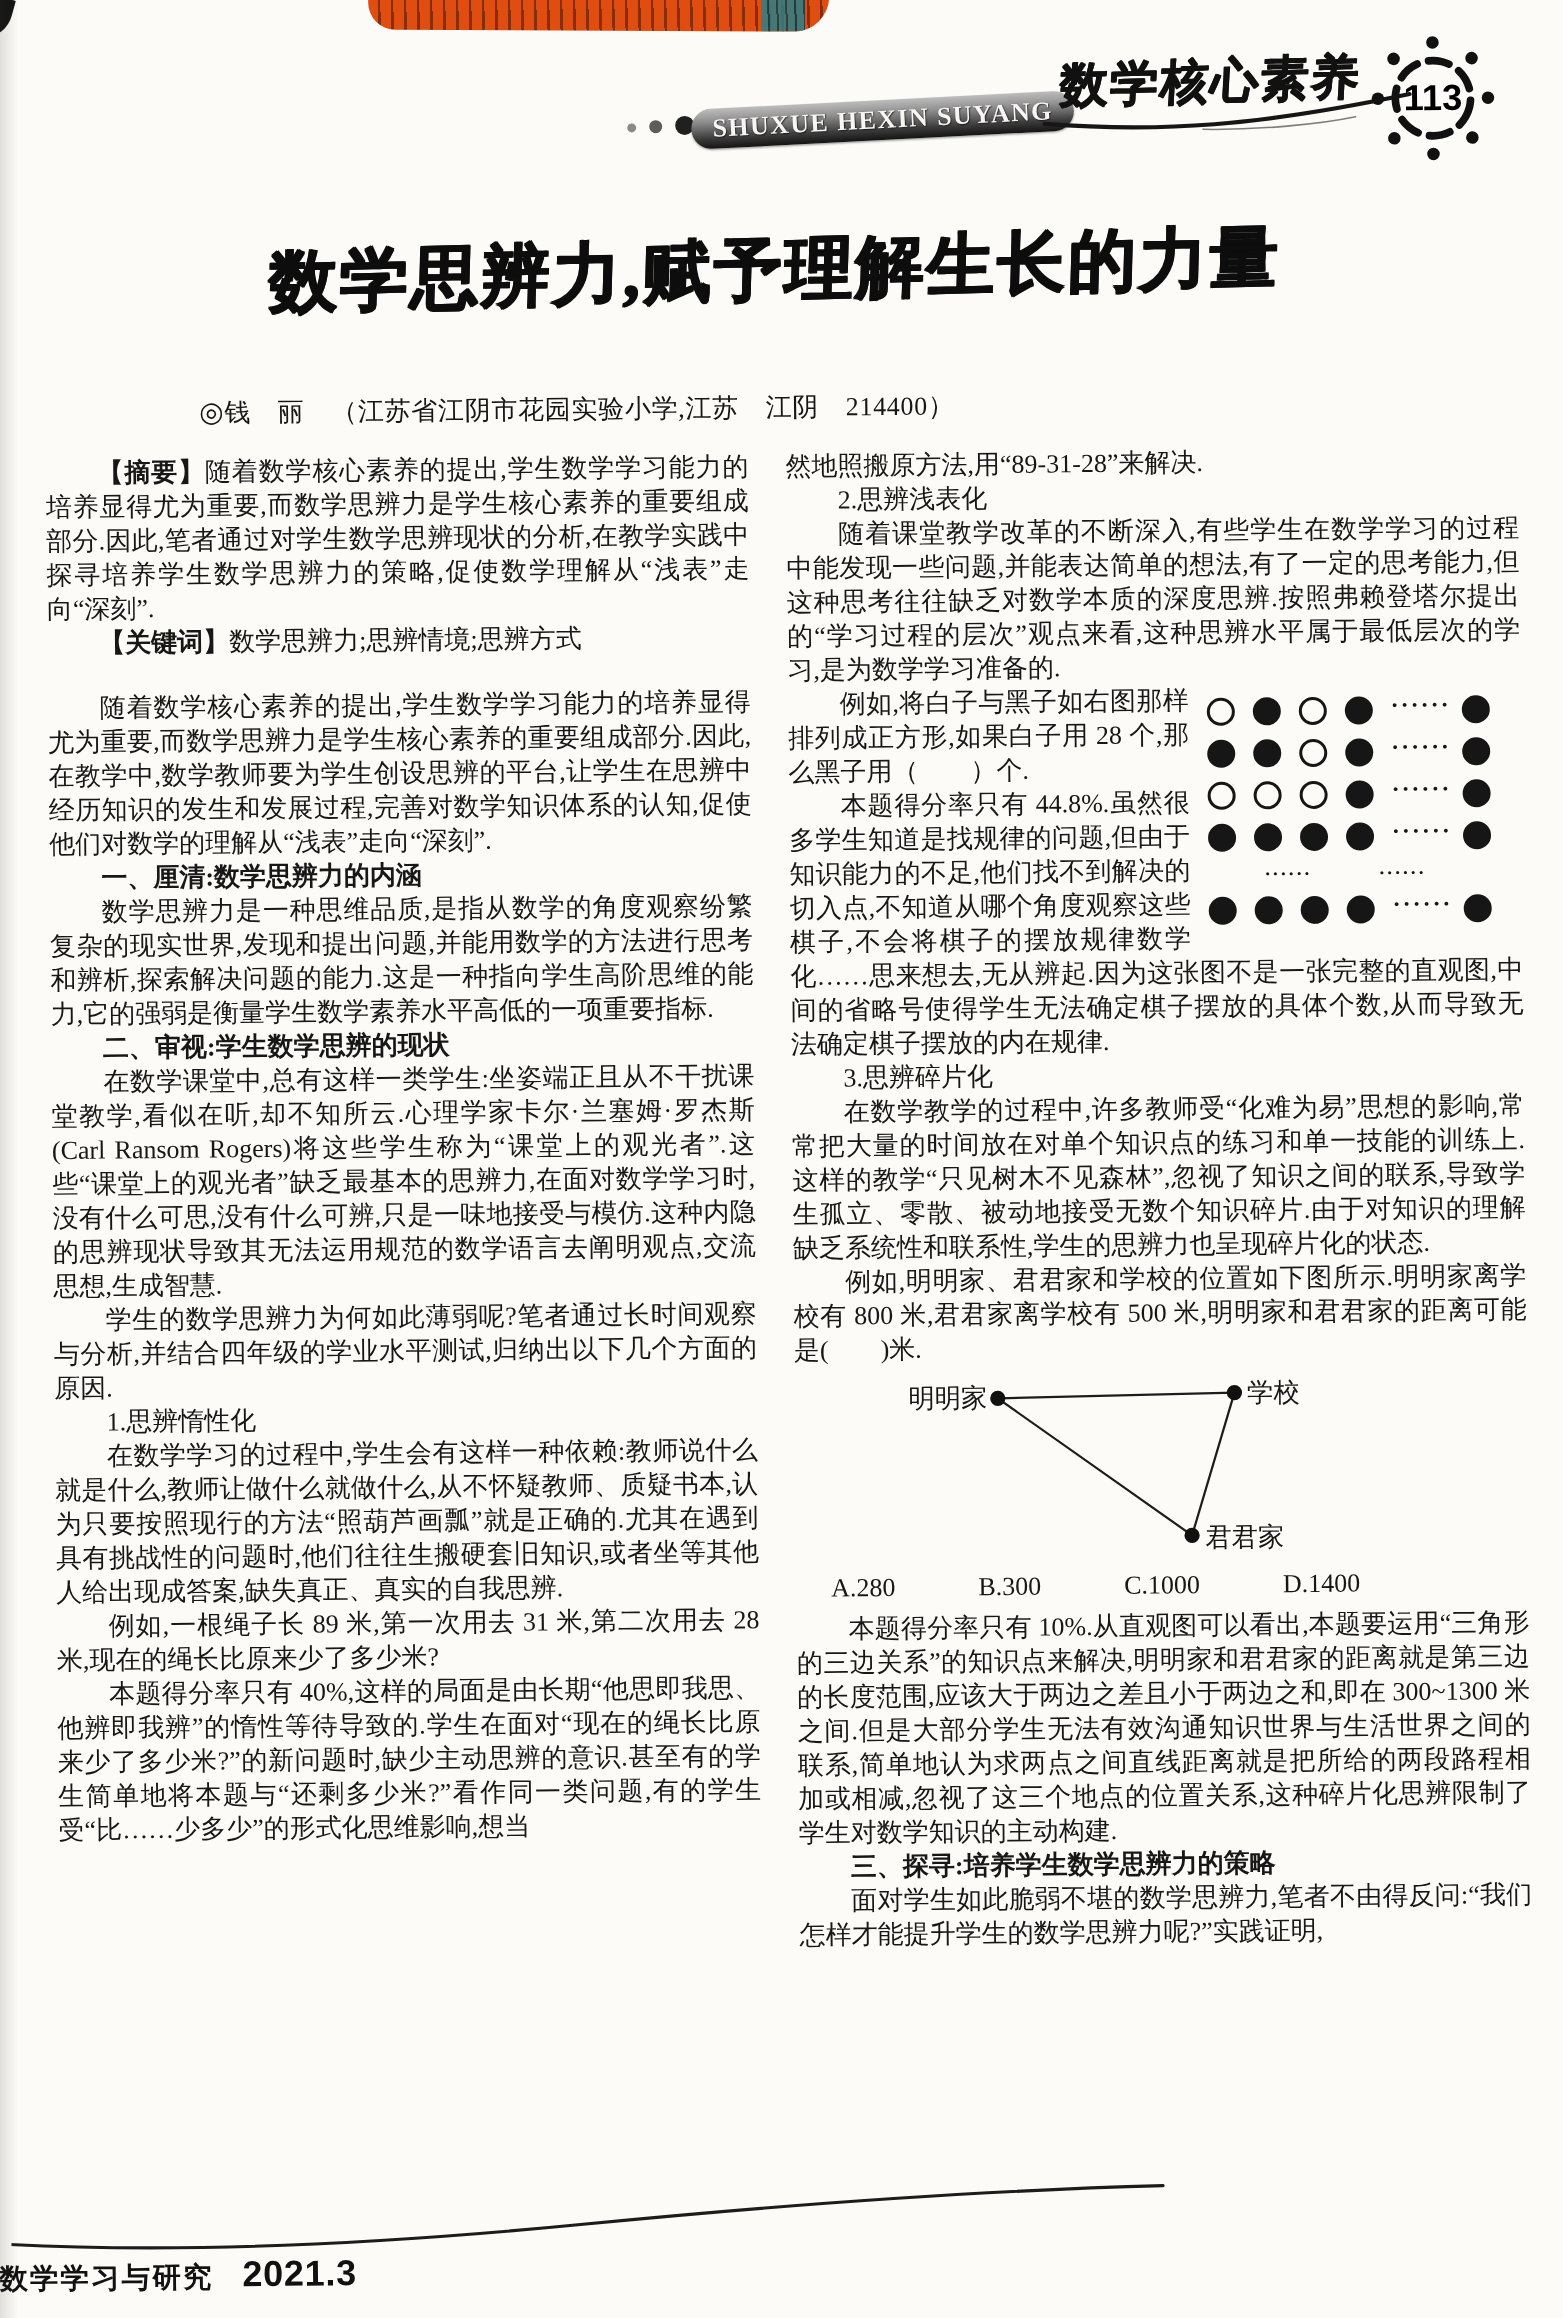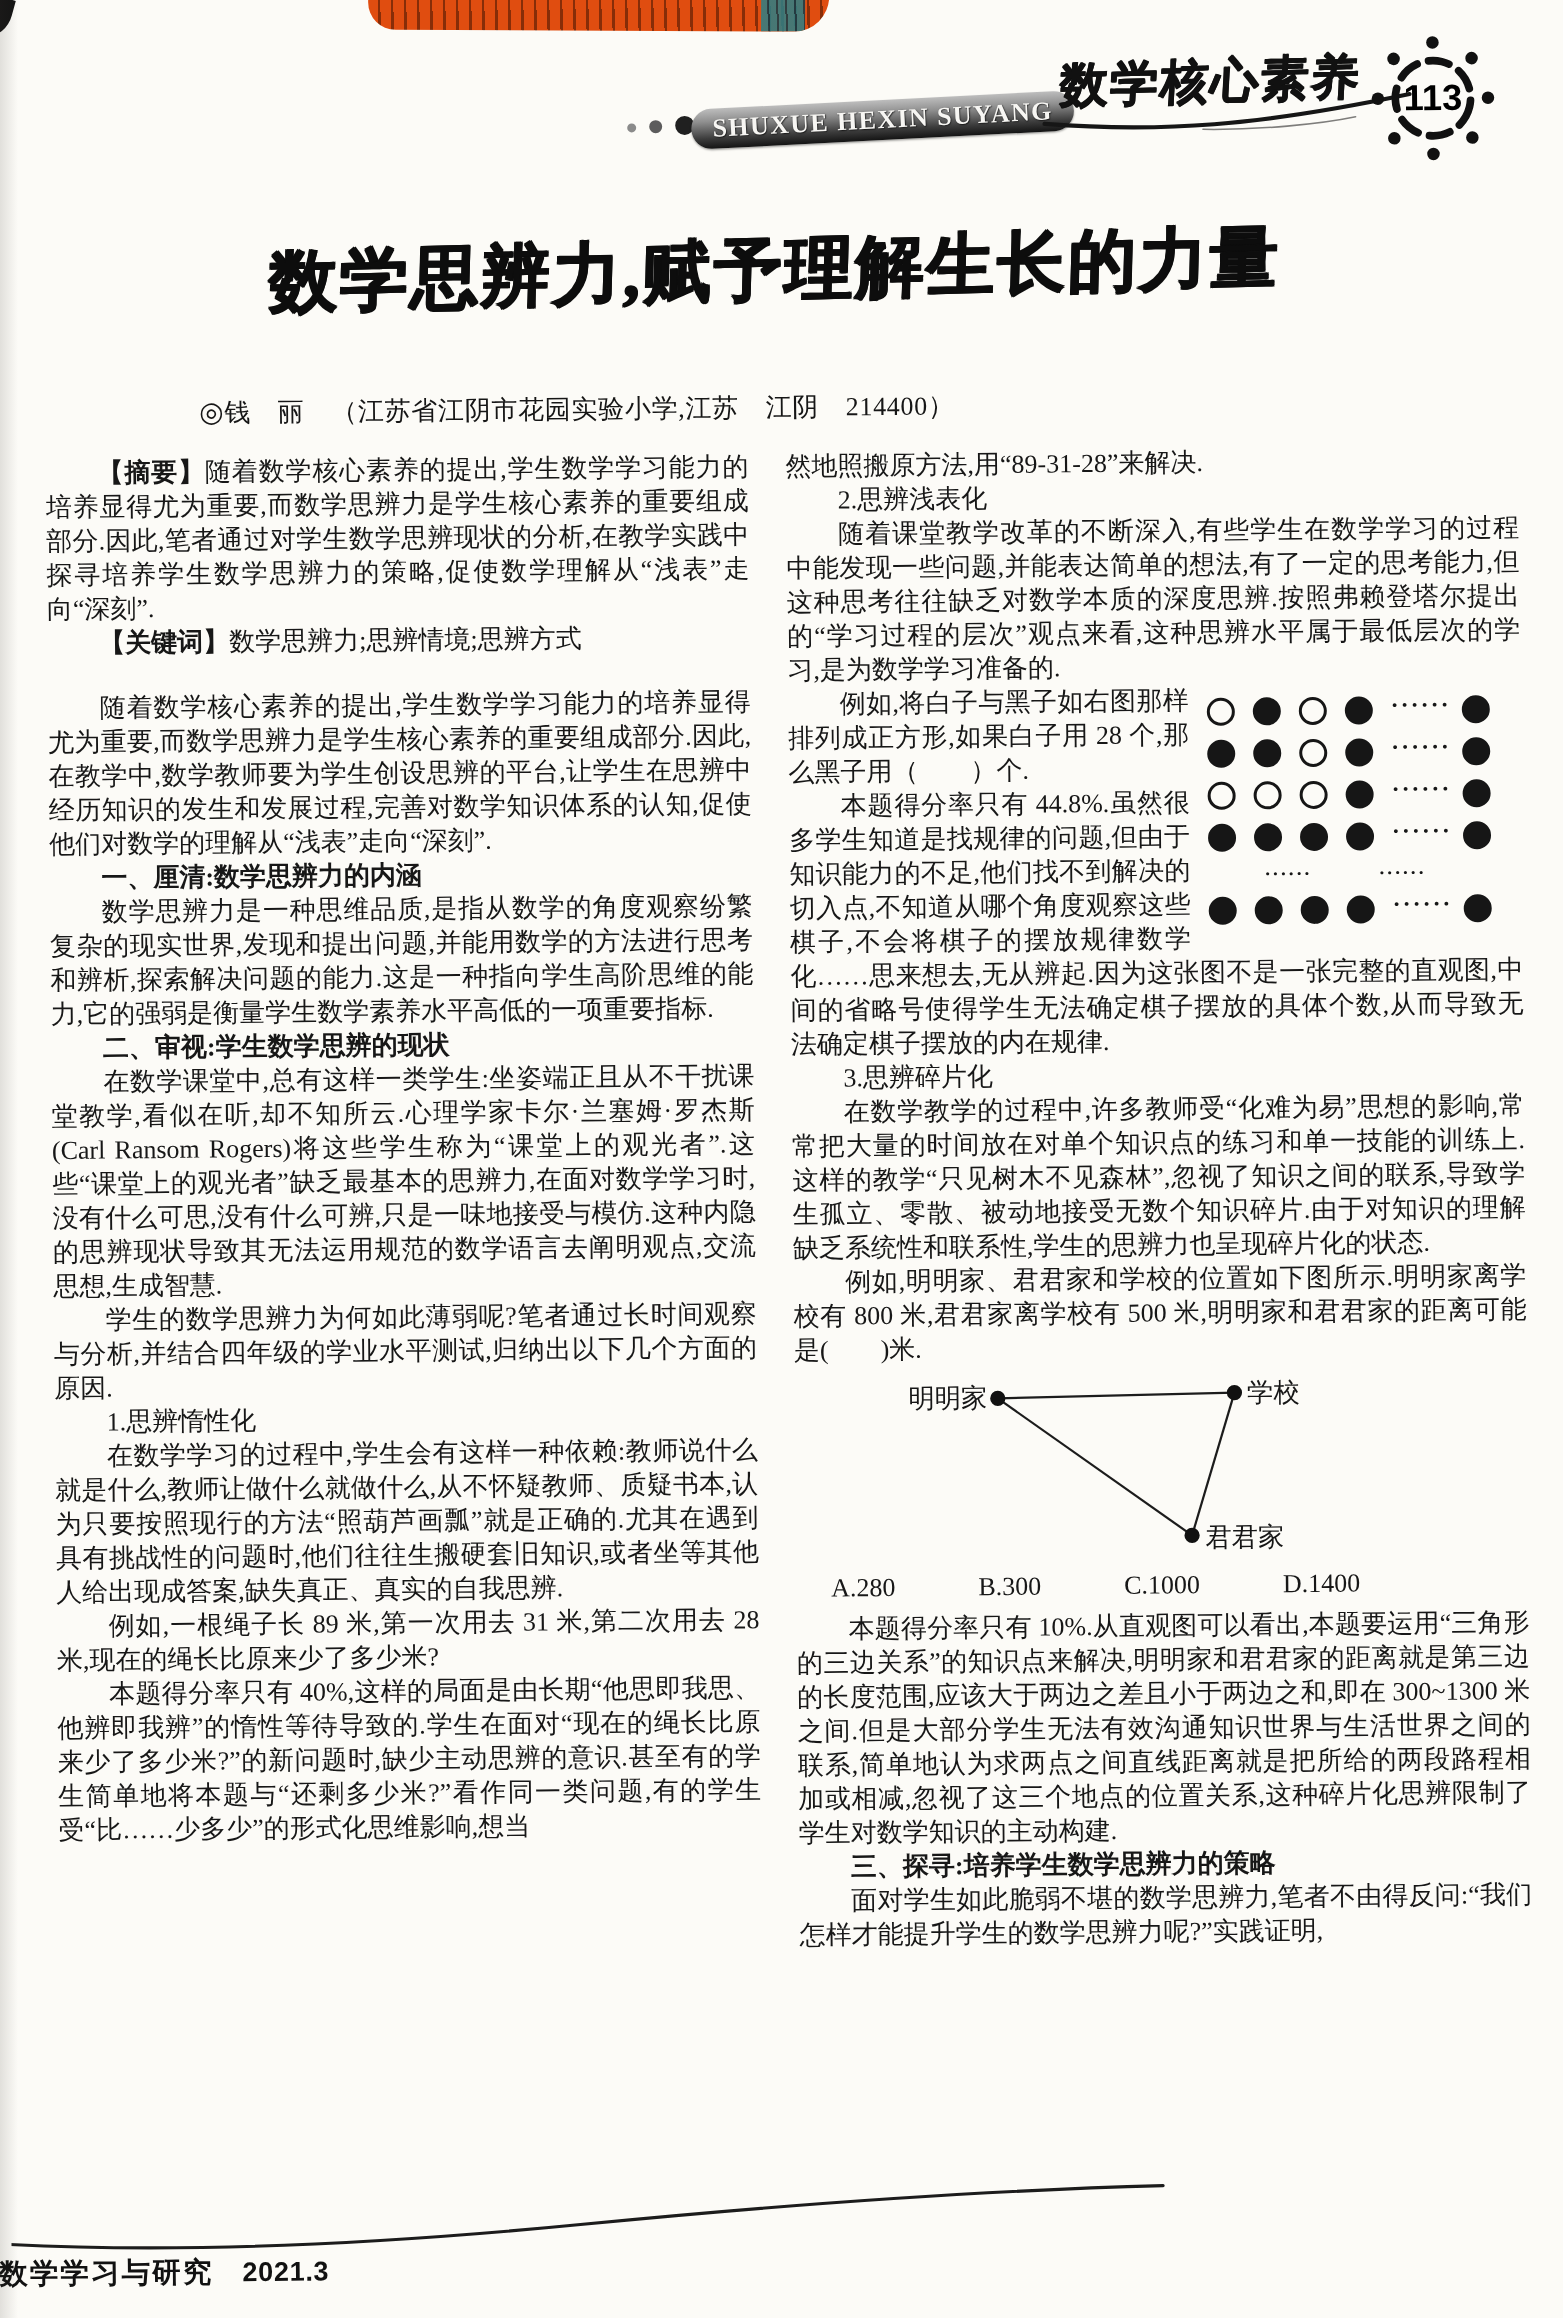--- a/index.html
+++ b/index.html
@@ -73,21 +73,21 @@
   .fig-triangle circle{fill:#111;}
 
   .options{display:flex;justify-content:space-between;width:529px;margin:9.7px 0 7px 35px;
         font-size:26px;white-space:nowrap;}
 
   
   .bottom-rule{position:absolute;left:0;top:2178px;}
   .footer{position:absolute;left:-12.5px;top:2248px;font-size:28.5px;font-weight:bold;
         letter-spacing:2.1px;white-space:nowrap;color:#111;}
   .footer .issue{margin-left:29px;letter-spacing:0.7px;
-        font-family:"Liberation Sans","DejaVu Sans",sans-serif;font-size:27px;}
+        font-family:"Liberation Sans","DejaVu Sans",sans-serif;font-size:36px;}
 </style>
 </head>
 <body>
 
 <div class="page">
   <div class="tilt">
 
     <div class="corner-sliver"></div>
     <div class="top-strip">
       <div class="strip-teal"></div>

